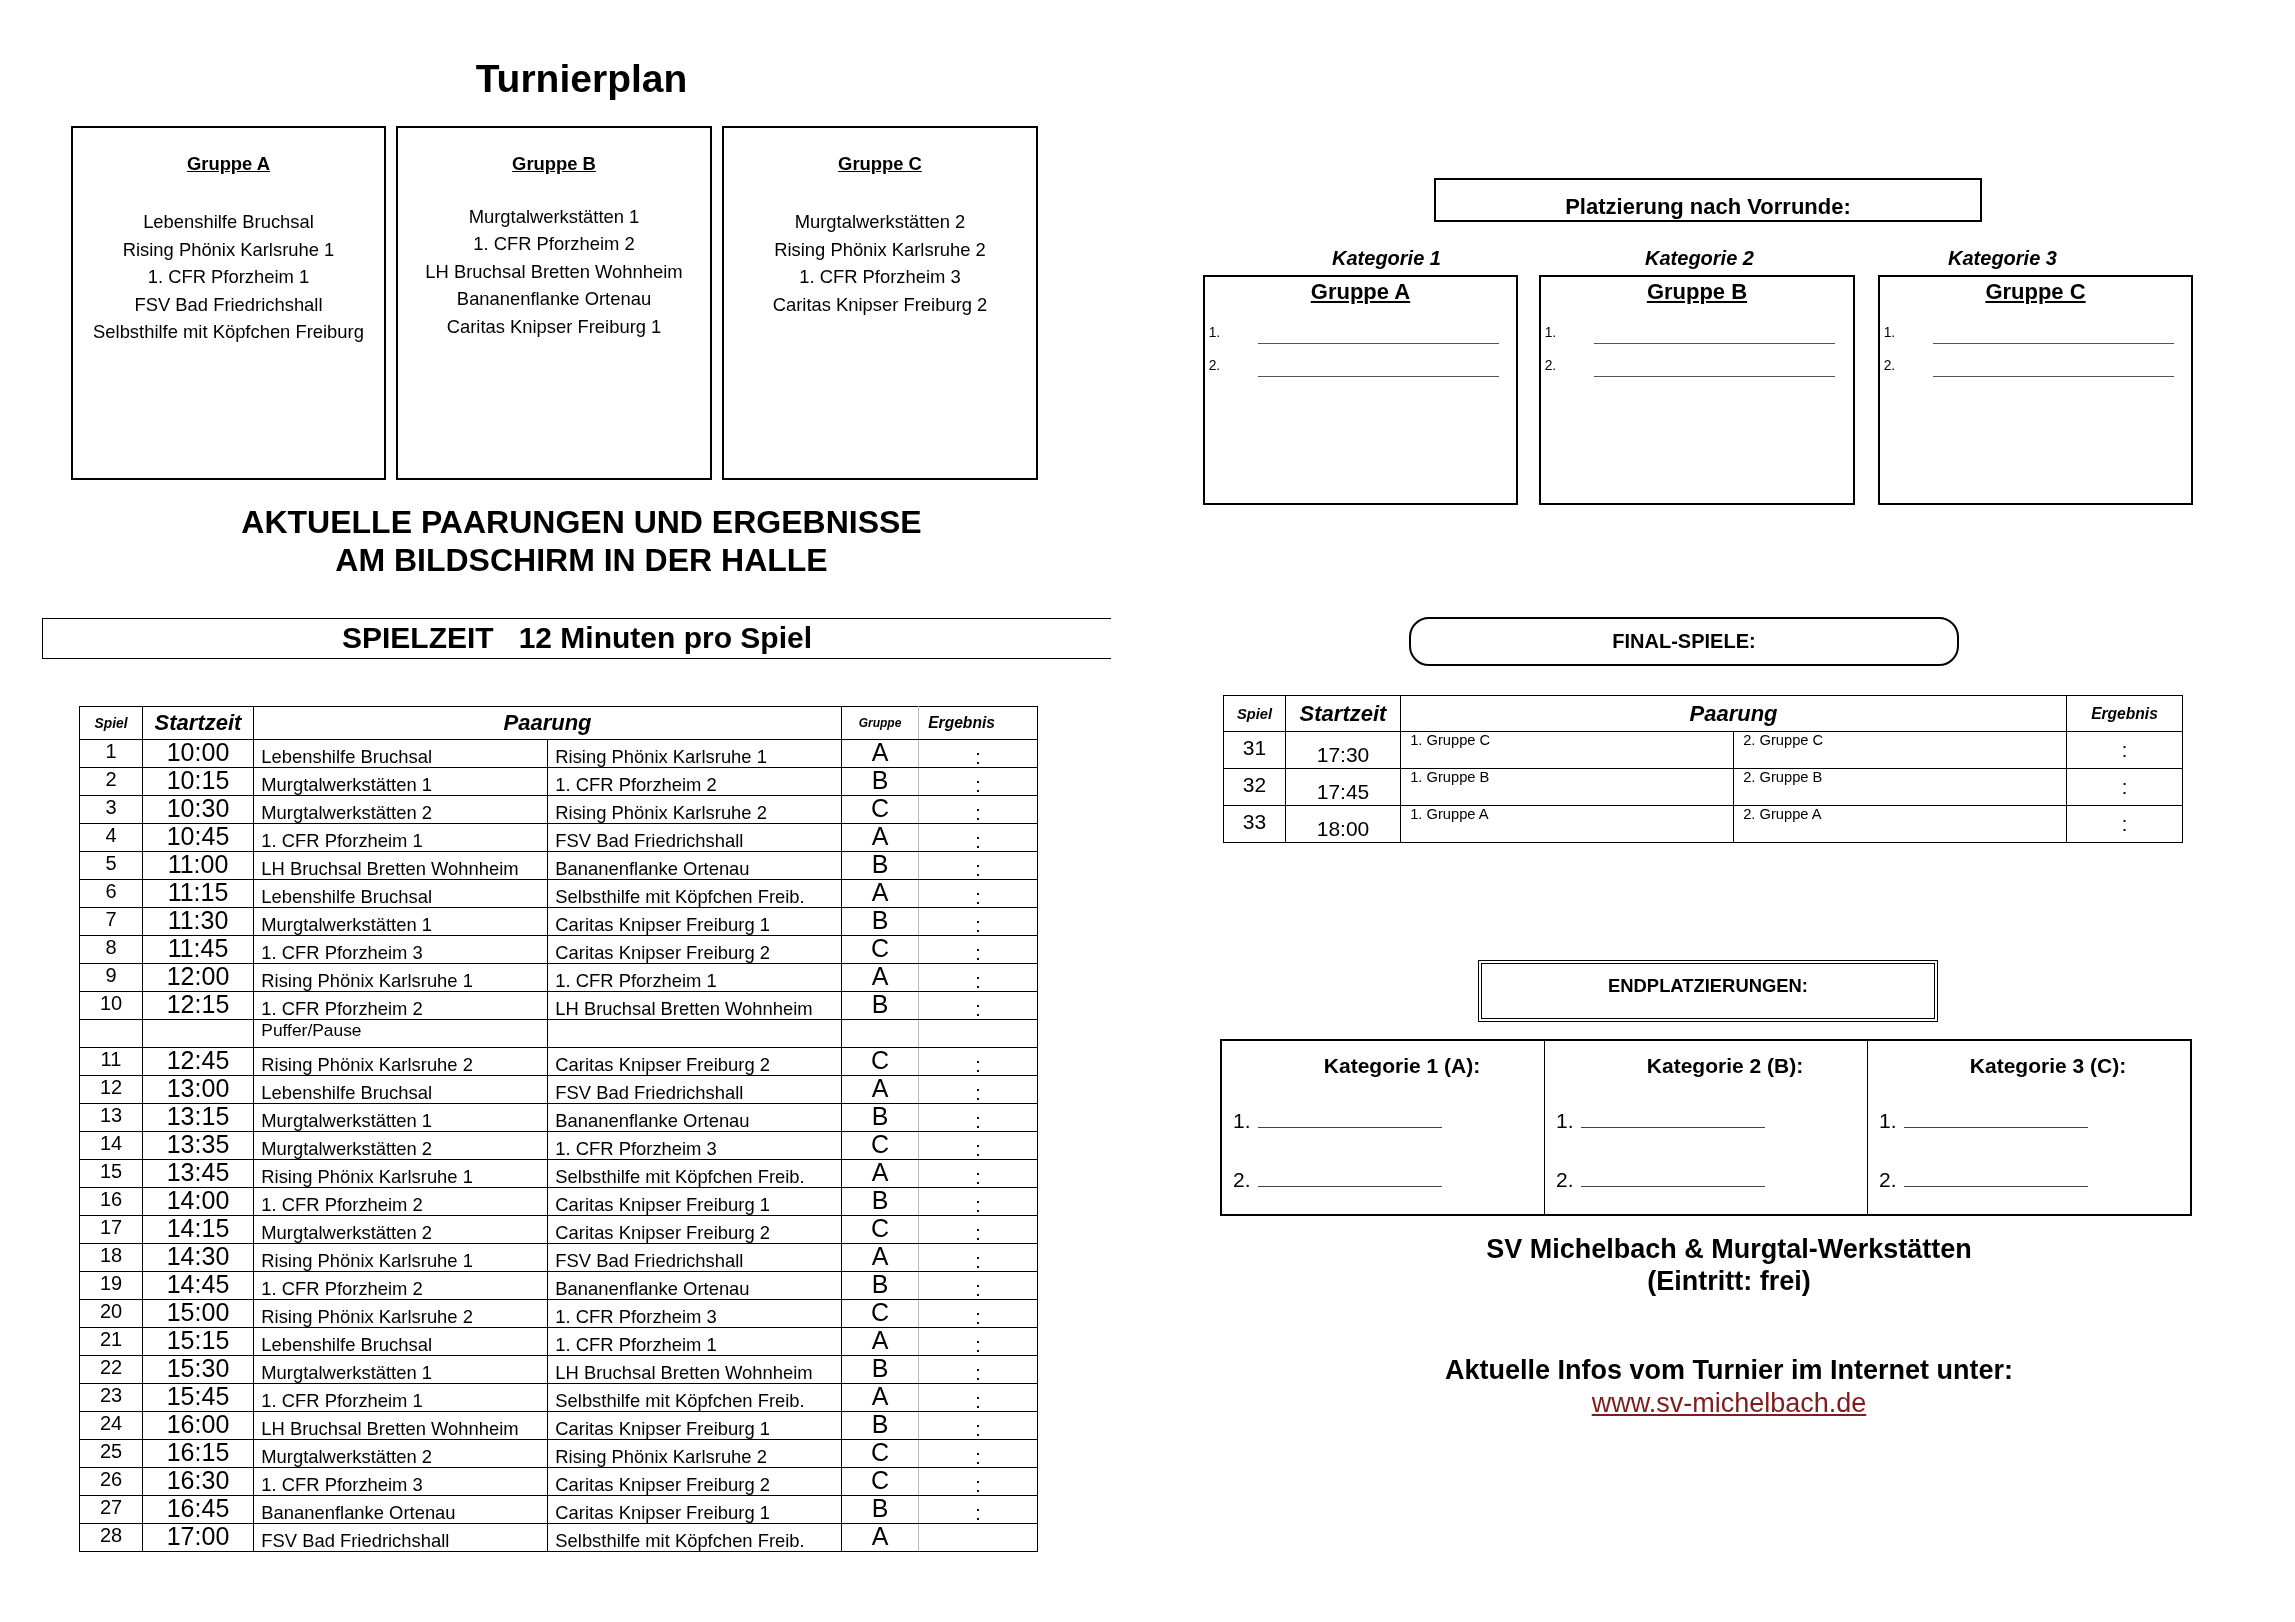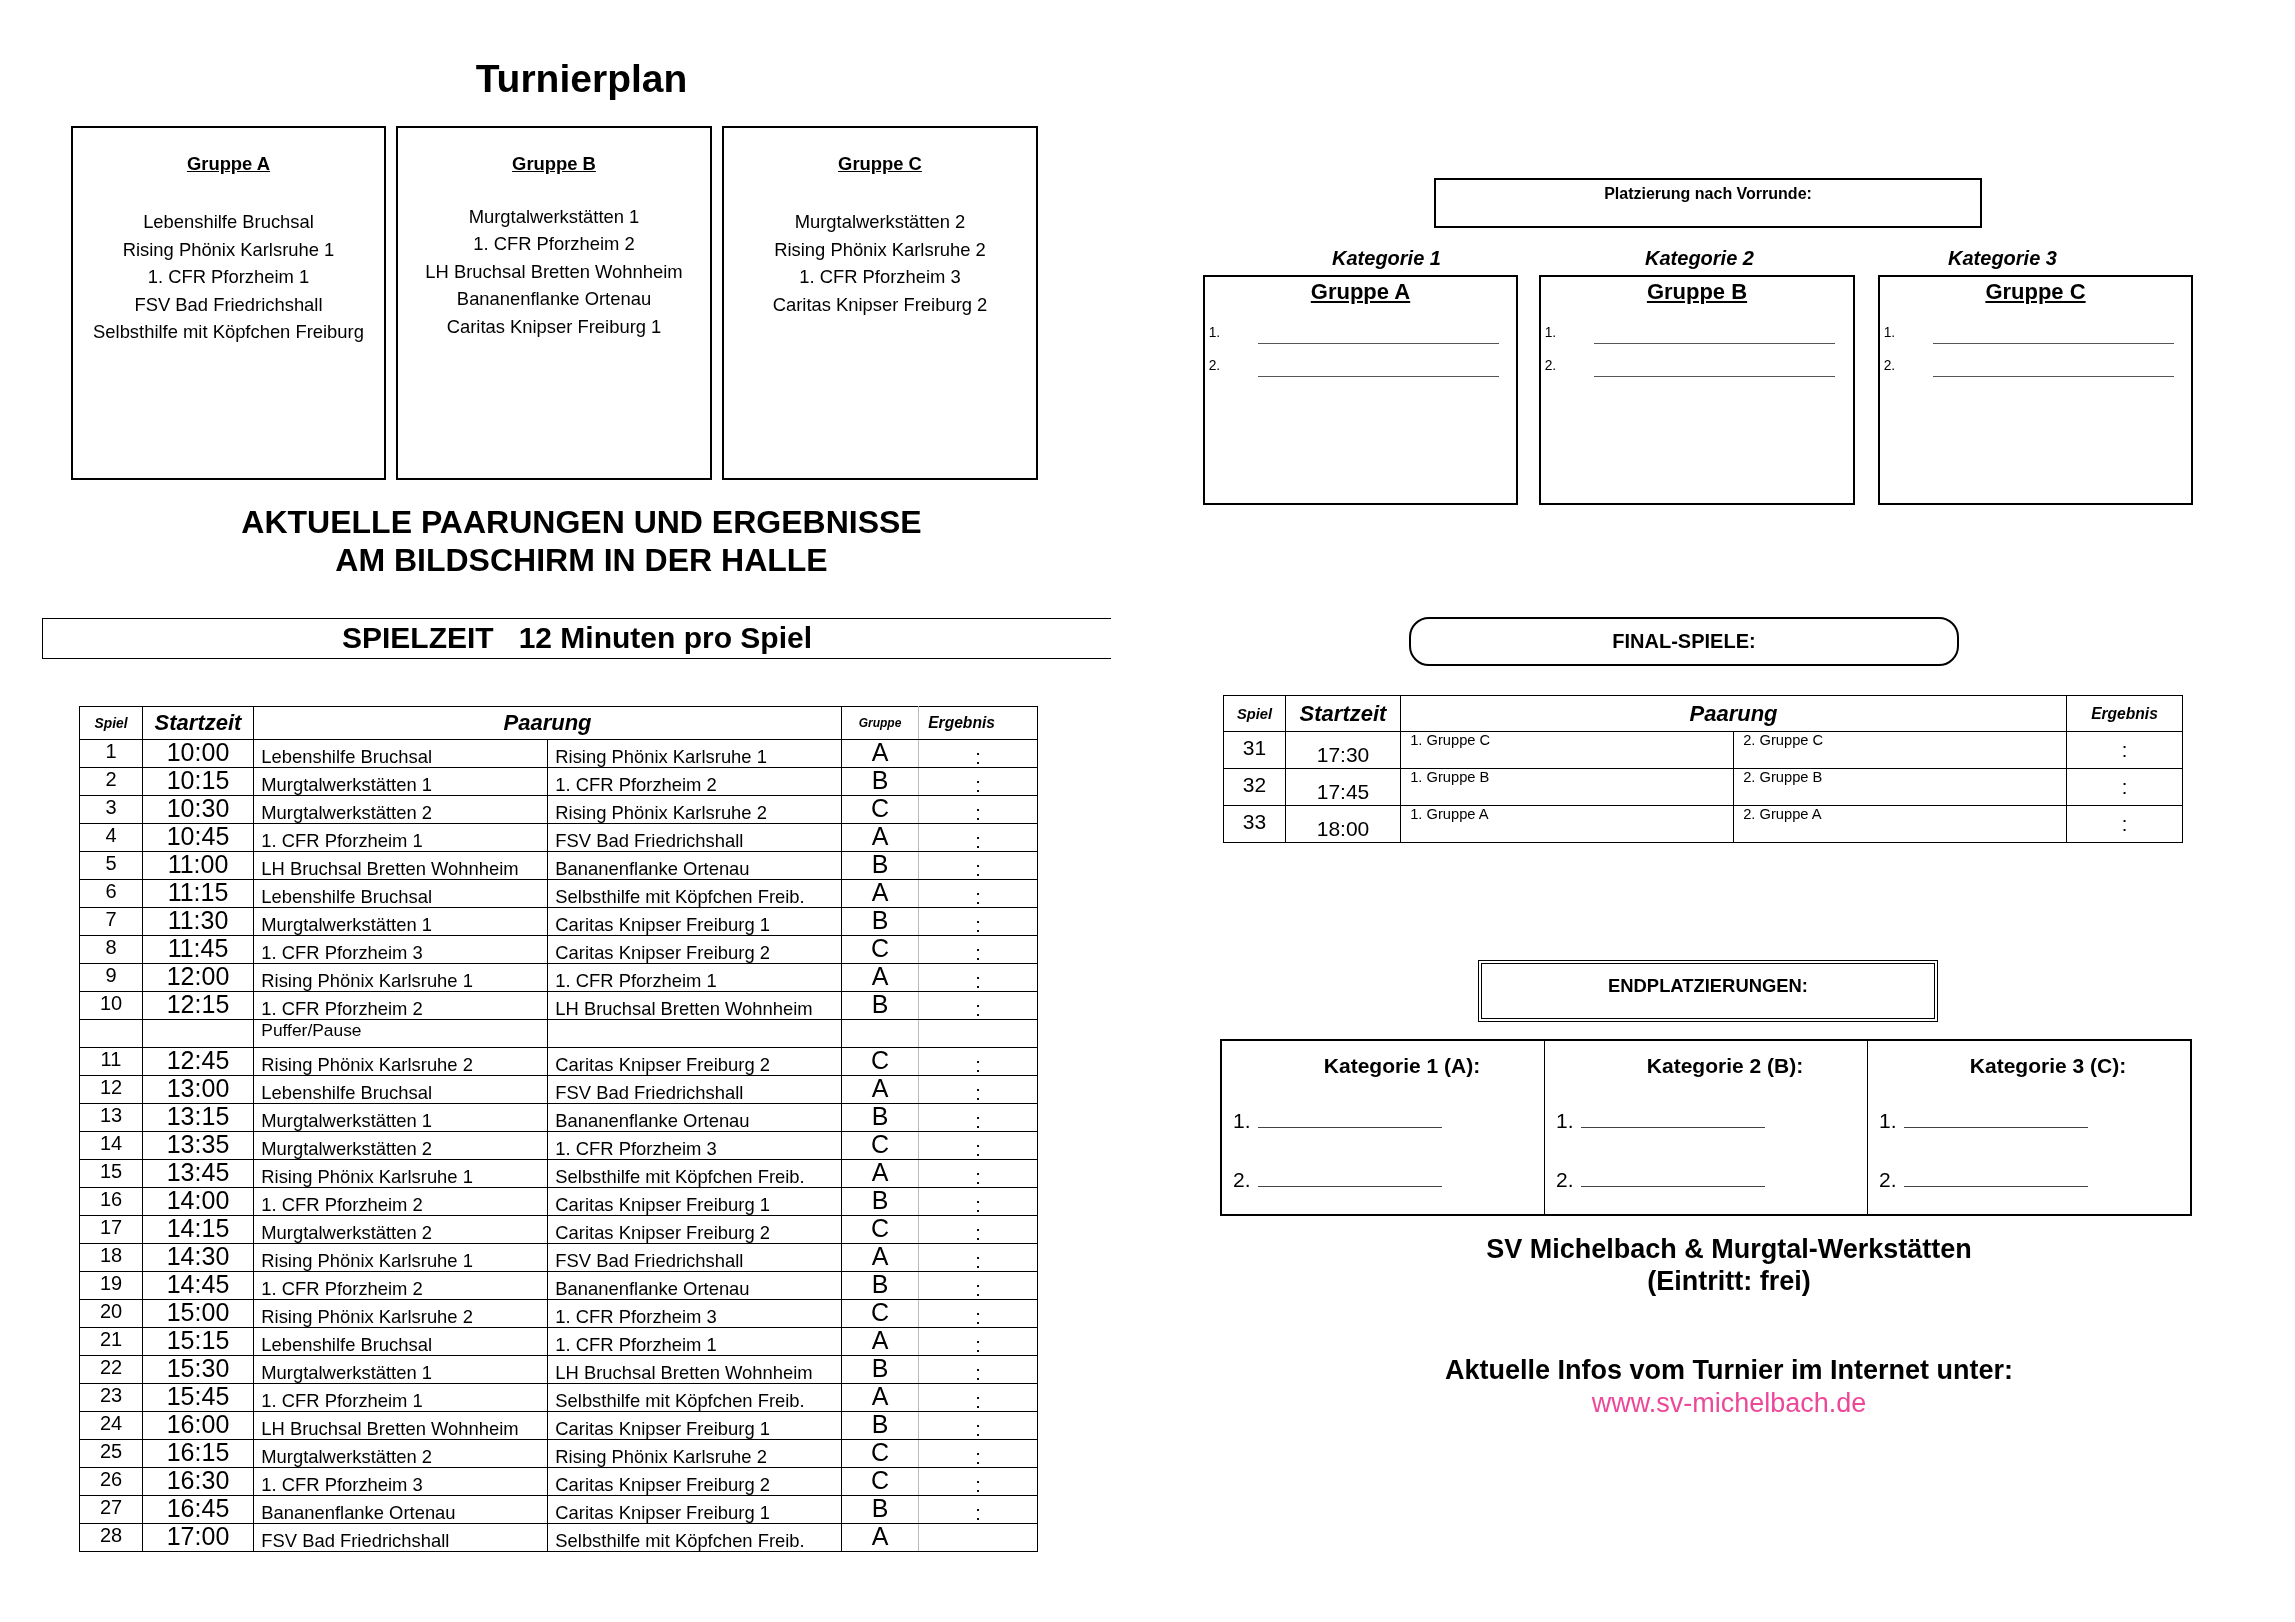--- a/index.html
+++ b/index.html
@@ -41,21 +41,21 @@
   .final .ft{text-align:center;font-size:21px;vertical-align:bottom;line-height:26px;}
   .final .fm{font-size:14.7px;vertical-align:top;padding-left:9.2px;}
   .final .fe{text-align:center;font-size:20px;}
   .endtab{left:1220px;top:1039px;width:972px;height:177px;border:2.8px solid #000;box-sizing:border-box;display:flex;}
   .endcell{flex:1;border-right:1.8px solid #000;position:relative;padding-left:38px;}
   .endcell:last-child{border-right:none;}
   .endcell .eh{text-align:center;font-weight:bold;font-size:21px;margin-top:13px;}
   .endcell .er{position:absolute;left:11px;font-size:21px;}
   .endcell .eline{display:inline-block;width:184px;border-bottom:1.8px solid #444;margin-left:7.3px;height:16.5px;vertical-align:baseline;}
   .footer{left:1295px;width:868px;text-align:center;font-weight:bold;font-size:27px;}
-  .link{color:#ec4899;font-weight:normal;text-align:right;}
+  .link{color:#7f1d1d;text-decoration:underline;font-weight:normal;text-align:right;}
 </style>
 </head>
 <body>
 
 <div class="abs title">Turnierplan</div>
 
 <div class="abs gbox" style="left:71px;width:315px;">
   <div class="gh">Gruppe A</div>
   <div class="gl">
     <div>Lebenshilfe Bruchsal</div>
@@ -341,21 +341,21 @@
         <td class="c">28</td>
         <td class="t">17:00</td>
         <td class="tm">FSV Bad Friedrichshall</td>
         <td class="tm">Selbsthilfe mit Köpfchen Freib.</td>
         <td class="g grp">A</td>
         <td class="e"></td>
       </tr>
     </tbody>
 </table>
 
-<div class="abs boxlabel" style="left:1434px;top:178px;width:548px;height:50px;font-size:16px;line-height:27.5px;">
+<div class="abs boxlabel" style="left:1434px;top:178px;width:548px;height:44px;font-size:22px;line-height:27.5px;padding-top:13px;">
   <span>Platzierung nach Vorrunde:</span>
 </div>
 
 <div class="abs katlabel" style="left:1267px;top:247px;width:239px;">Kategorie 1</div>
 <div class="abs katlabel" style="left:1580px;top:247px;width:239px;">Kategorie 2</div>
 <div class="abs katlabel" style="left:1883px;top:247px;width:239px;">Kategorie 3</div>
 
 <div class="abs pbox" style="left:1203px;width:315px;">
   <div class="ph">Gruppe A</div>
   <span class="pl" style="top:48px">1.</span>

